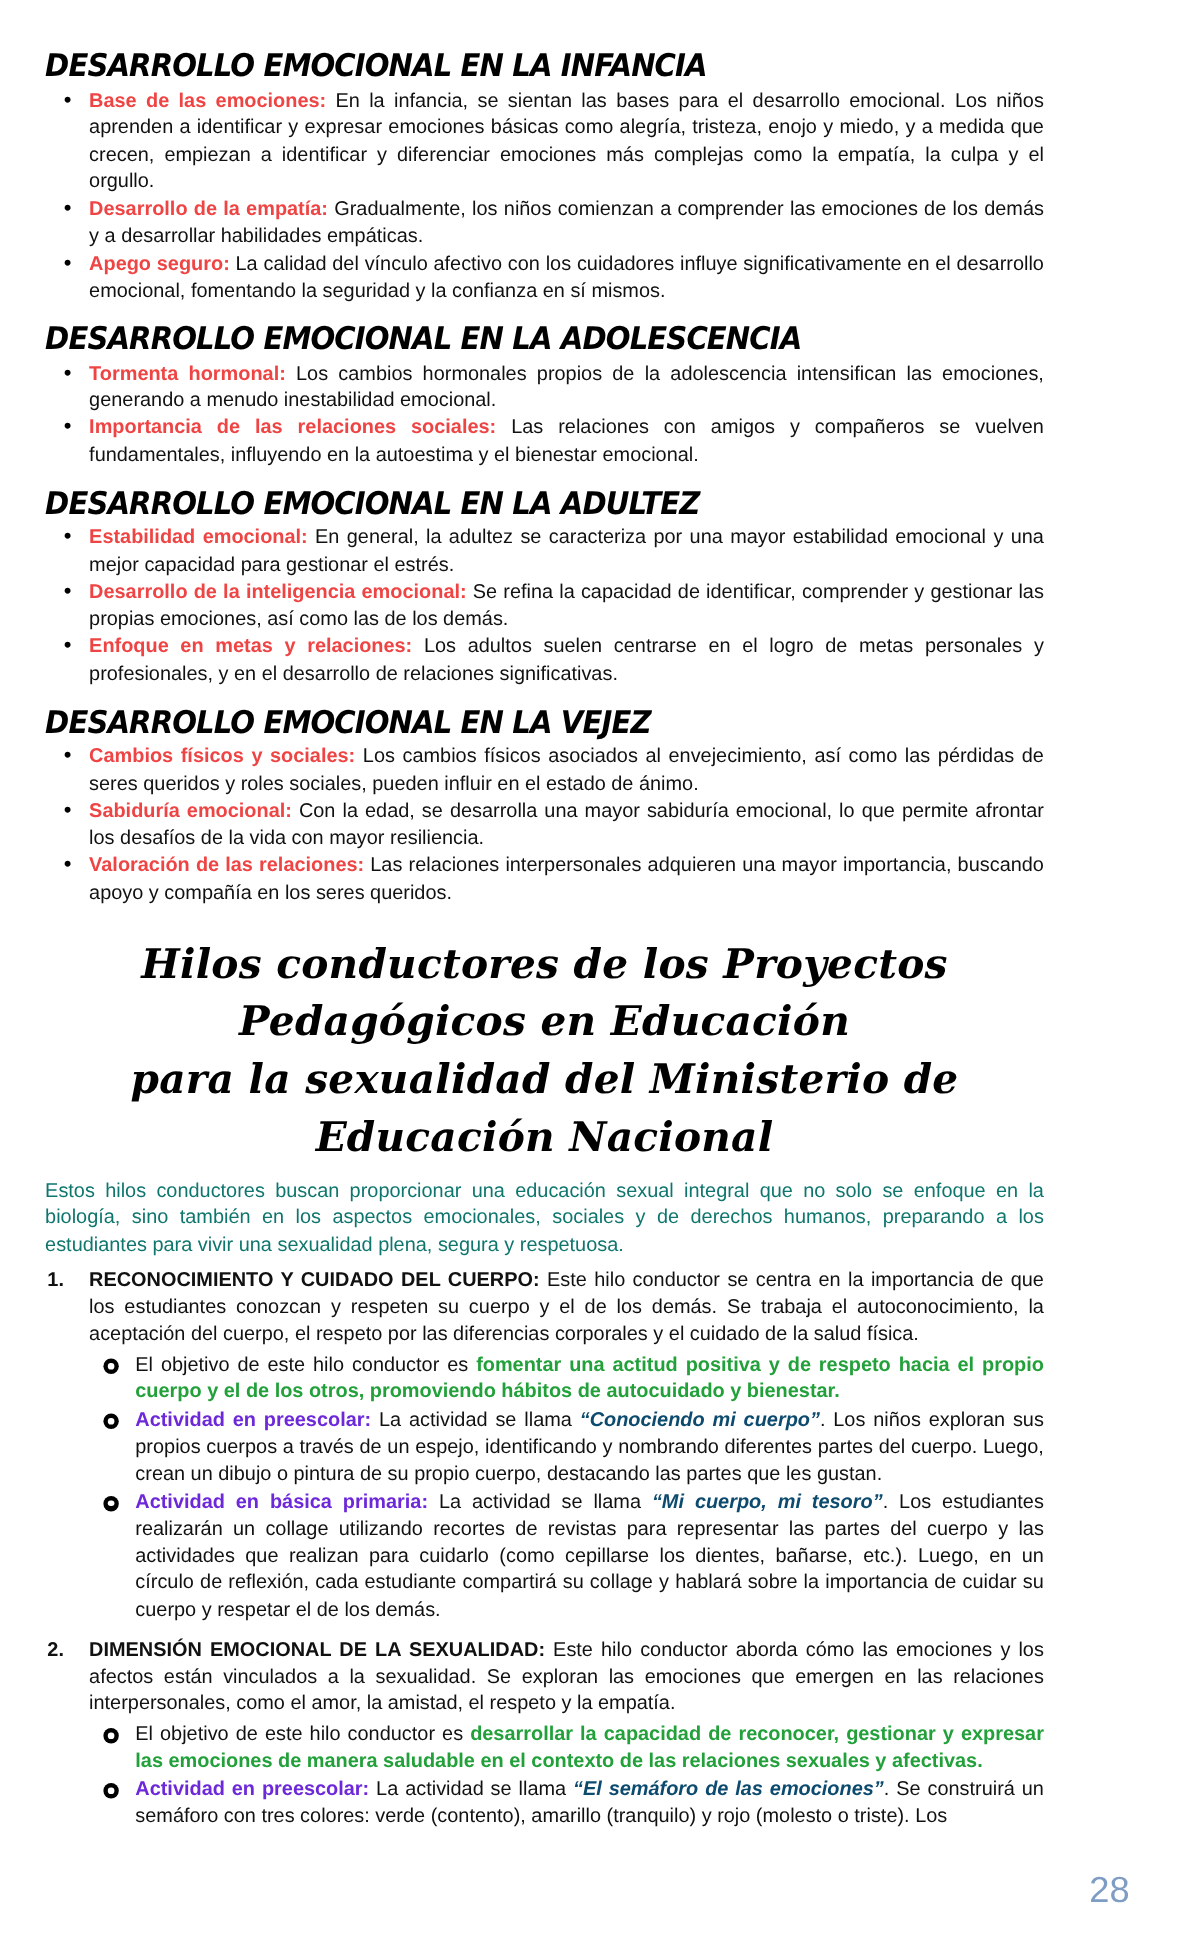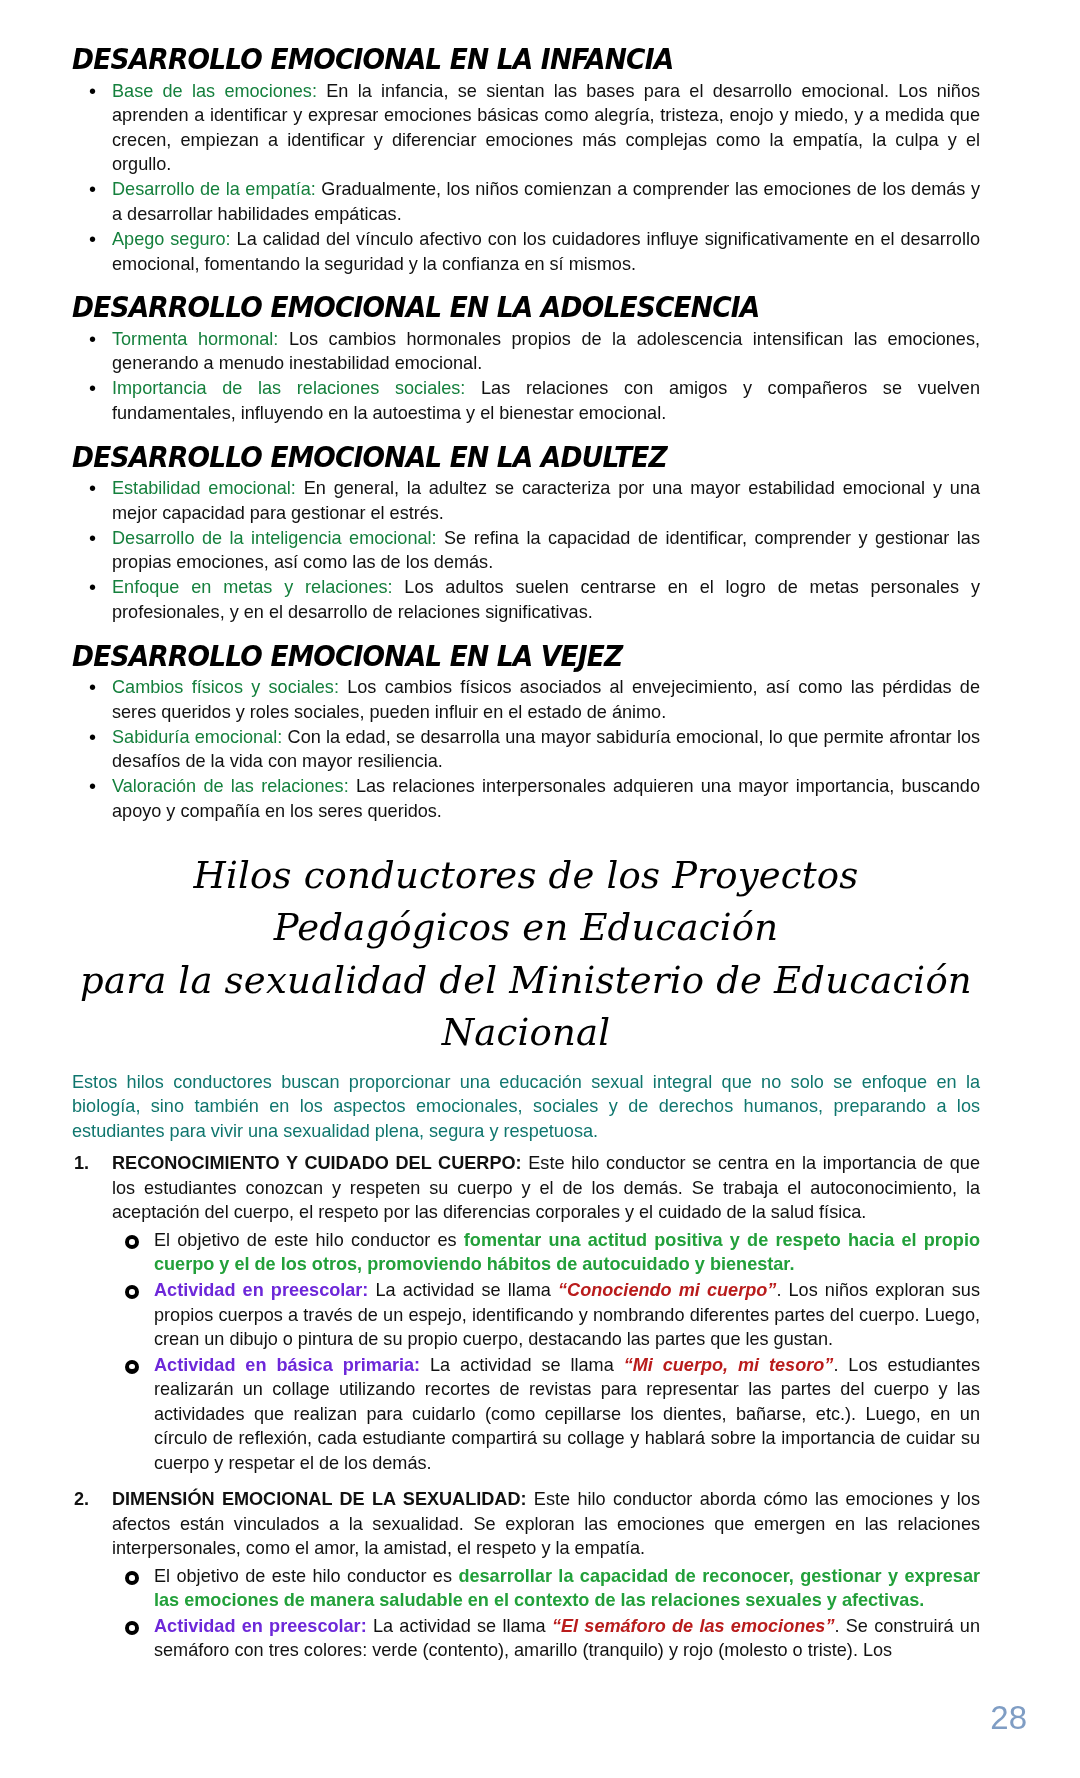--- a/index.html
+++ b/index.html
@@ -17,21 +17,21 @@
   }
   .page {
     position: relative;
     width: 1080px;
     height: 1778px;
     padding: 0;
     box-sizing: border-box;
   }
   .content {
     position: absolute;
-    left: 72px;
+    left: 41px;
     top: 44px;
     width: 908px;
   }
 
   
   .disp-head {
     font-family: "DejaVu Sans", sans-serif;
     font-weight: bold;
     font-style: italic;
     font-size: 28.5px;
@@ -41,21 +41,21 @@
     line-height: 1.12;
     transform: scaleX(0.93);
     transform-origin: left center;
   }
   .disp-head.spaced { margin-top: 16px; }
 
   
   .script-head {
     font-family: "DejaVu Serif", serif;
     font-style: italic;
-    font-weight: normal;
+    font-weight: bold;
     font-size: 37px;
     line-height: 1.42;
     text-align: center;
     color: #000000;
     margin: 26px 0 10px 0;
     letter-spacing: 0.2px;
   }
 
   
   p.body {
@@ -84,22 +84,22 @@
   ul.dots > li::before {
     content: "•";
     position: absolute;
     left: 17px;
     top: -1px;
     font-size: 20px;
     color: #000000;
     line-height: 1.355;
   }
   .lead-red {
-    color: #15803d;
-    font-weight: normal;
+    color: #ef4444;
+    font-weight: bold;
   }
 
   
   ol.numbered {
     list-style: none;
     margin: 8px 0 0 0;
     padding: 0;
     counter-reset: hilo;
   }
   ol.numbered > li.num-item {
@@ -165,21 +165,21 @@
     color: #22a03a;
     font-weight: bold;
   }
   .blue-bold {
     color: #6d28d9;
     font-weight: bold;
   }
   .title-italic {
     font-weight: bold;
     font-style: italic;
-    color: #b91c1c;
+    color: #0c4a6e;
   }
 
   
   .page-number {
     position: absolute;
     right: 53px;
     bottom: 44px;
     font-size: 33px;
     color: #7f9dc4;
     font-family: "Liberation Sans", sans-serif;

